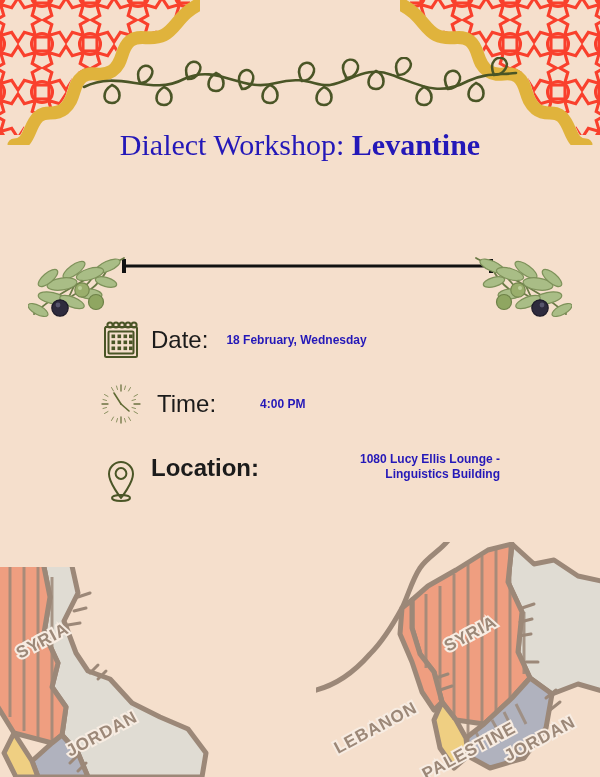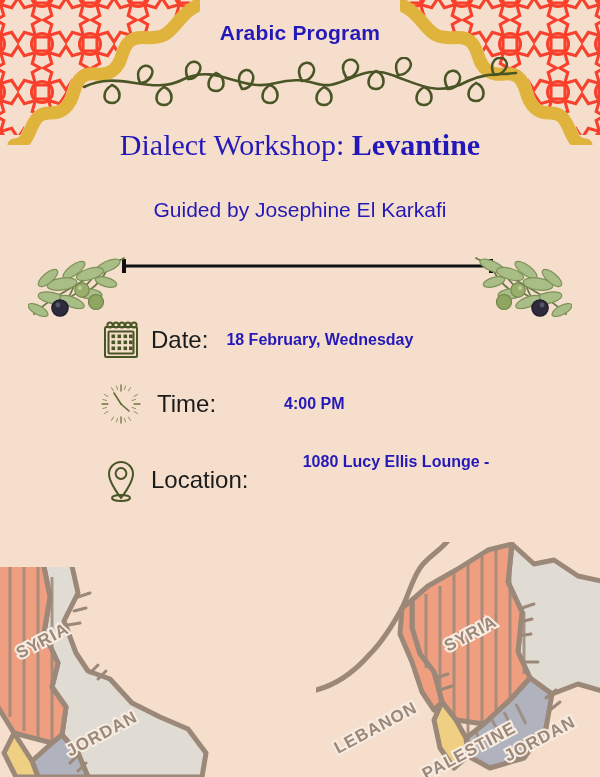--- a/index.html
+++ b/index.html
@@ -128,31 +128,31 @@
     align-items: center;
     margin-left: 95px;
   }
   .detail-label {
     font-size: 24px;
     color: #1b1b1b;
     margin-left: 4px;
     white-space: nowrap;
   }
   .detail-value {
-    font-size: 16px;
+    font-size: 12px;
     font-weight: bold;
     color: #2418b8;
     margin-left: 14px;
   }
   .row-date  .detail-value { margin-left: 18px; }
   .row-time  .detail-label { margin-left: 10px; text-align: center; }
-  .row-time  .detail-value { margin-left: 68px; }
+  .row-time  .detail-value { margin-left: 44px; }
   .row-location { align-items: flex-start; margin-top: 26px; }
   .row-location .detail-icon { margin-top: 6px; }
-  .row-location .detail-label { margin-top: 14px; }
+  .row-location .detail-label { margin-top: 2px; font-weight: bold; }
   .row-location .detail-value {
     margin-left: 11px;
     line-height: 1.28;
     text-align: right;
     width: 230px;
   }
   .loc-line { display: block; }
 
   
   .map { position: absolute; bottom: 0; z-index: 1; }
@@ -334,21 +334,20 @@
     <path d="M 200 4
              C 180 13 176 29 164 35
              C 150 42 140 33 130 41
              C 120 49 124 63 112 71
              C 100 79 92 69 82 77
              C 72 85 76 99 64 109
              C 54 117 46 109 38 117
              C 28 127 30 145 14 145" fill="none" stroke="#e0b33c" stroke-width="13" stroke-linecap="round" stroke-linejoin="round"></path>
   </svg>
 
-  <div class="program-title">Arabic Program</div>
 
   <svg class="vine" viewBox="0 0 440 50">
     <g stroke="#4a5526" stroke-width="2.6" fill="none" stroke-linecap="round">
       <path d="M 4 30 C 40 12 70 40 104 22 C 138 6 160 36 196 26
                C 226 18 236 30 250 28 C 272 24 286 8 312 18
                C 340 28 358 40 388 24 C 404 16 420 18 436 16"></path>
 
       <path d="M 60 26 C 54 12 64 6 70 10 C 76 14 70 26 60 26 Z"></path>
       <path d="M 108 22 C 102 8 112 2 118 6 C 124 10 118 22 108 22 Z"></path>
       <path d="M 162 32 C 154 18 164 10 170 14 C 177 19 172 32 162 32 Z"></path>
@@ -366,21 +365,20 @@
       <path d="M 296 14 C 286 20 286 32 296 32 C 306 32 306 18 296 14 Z"></path>
       <path d="M 344 30 C 334 36 334 48 344 48 C 354 48 354 34 344 30 Z"></path>
       <path d="M 396 26 C 386 32 386 44 396 44 C 406 44 406 30 396 26 Z"></path>
     </g>
   </svg>
 
   <div class="workshop-title">
     <span class="dialect">Dialect Workshop: </span><span class="levantine">Levantine</span>
   </div>
 
-  <div class="guided-by">Guided by Josephine El Karkafi</div>
 
   <svg class="olive-left" viewBox="0 0 100 72">
     <g stroke="#6b7a46" stroke-width="1.8" fill="none" stroke-linecap="round">
       <path d="M 96 6 C 78 16 56 28 36 40 C 24 47 14 54 6 62"></path>
       <path d="M 66 24 C 60 32 52 40 44 44"></path>
       <path d="M 46 34 C 42 44 36 54 28 60"></path>
       <path d="M 80 16 C 76 24 70 32 62 38"></path>
     </g>
     <g fill="#a9bd86" stroke="#7d9159" stroke-width="1.2">
       <ellipse cx="80" cy="14" rx="13" ry="5" transform="rotate(-24 80 14)"></ellipse>
@@ -516,18 +514,19 @@
             <path d="M 17 40 C 17 40 29 25 29 16 C 29 9.4 23.6 4 17 4
                      C 10.4 4 5 9.4 5 16 C 5 25 17 40 17 40 Z"></path>
             <circle cx="17" cy="15.5" r="5.4"></circle>
             <ellipse cx="17" cy="40" rx="9" ry="3"></ellipse>
           </g>
         </svg>
       </div>
       <div class="detail-label">Location:</div>
       <div class="detail-value">
         <span class="loc-line">1080 Lucy Ellis Lounge -</span>
+        <span class="loc-line">Linguistics Building</span>
       </div>
     </div>
 
   </div>
 
 </div>
 
 </body></html>

